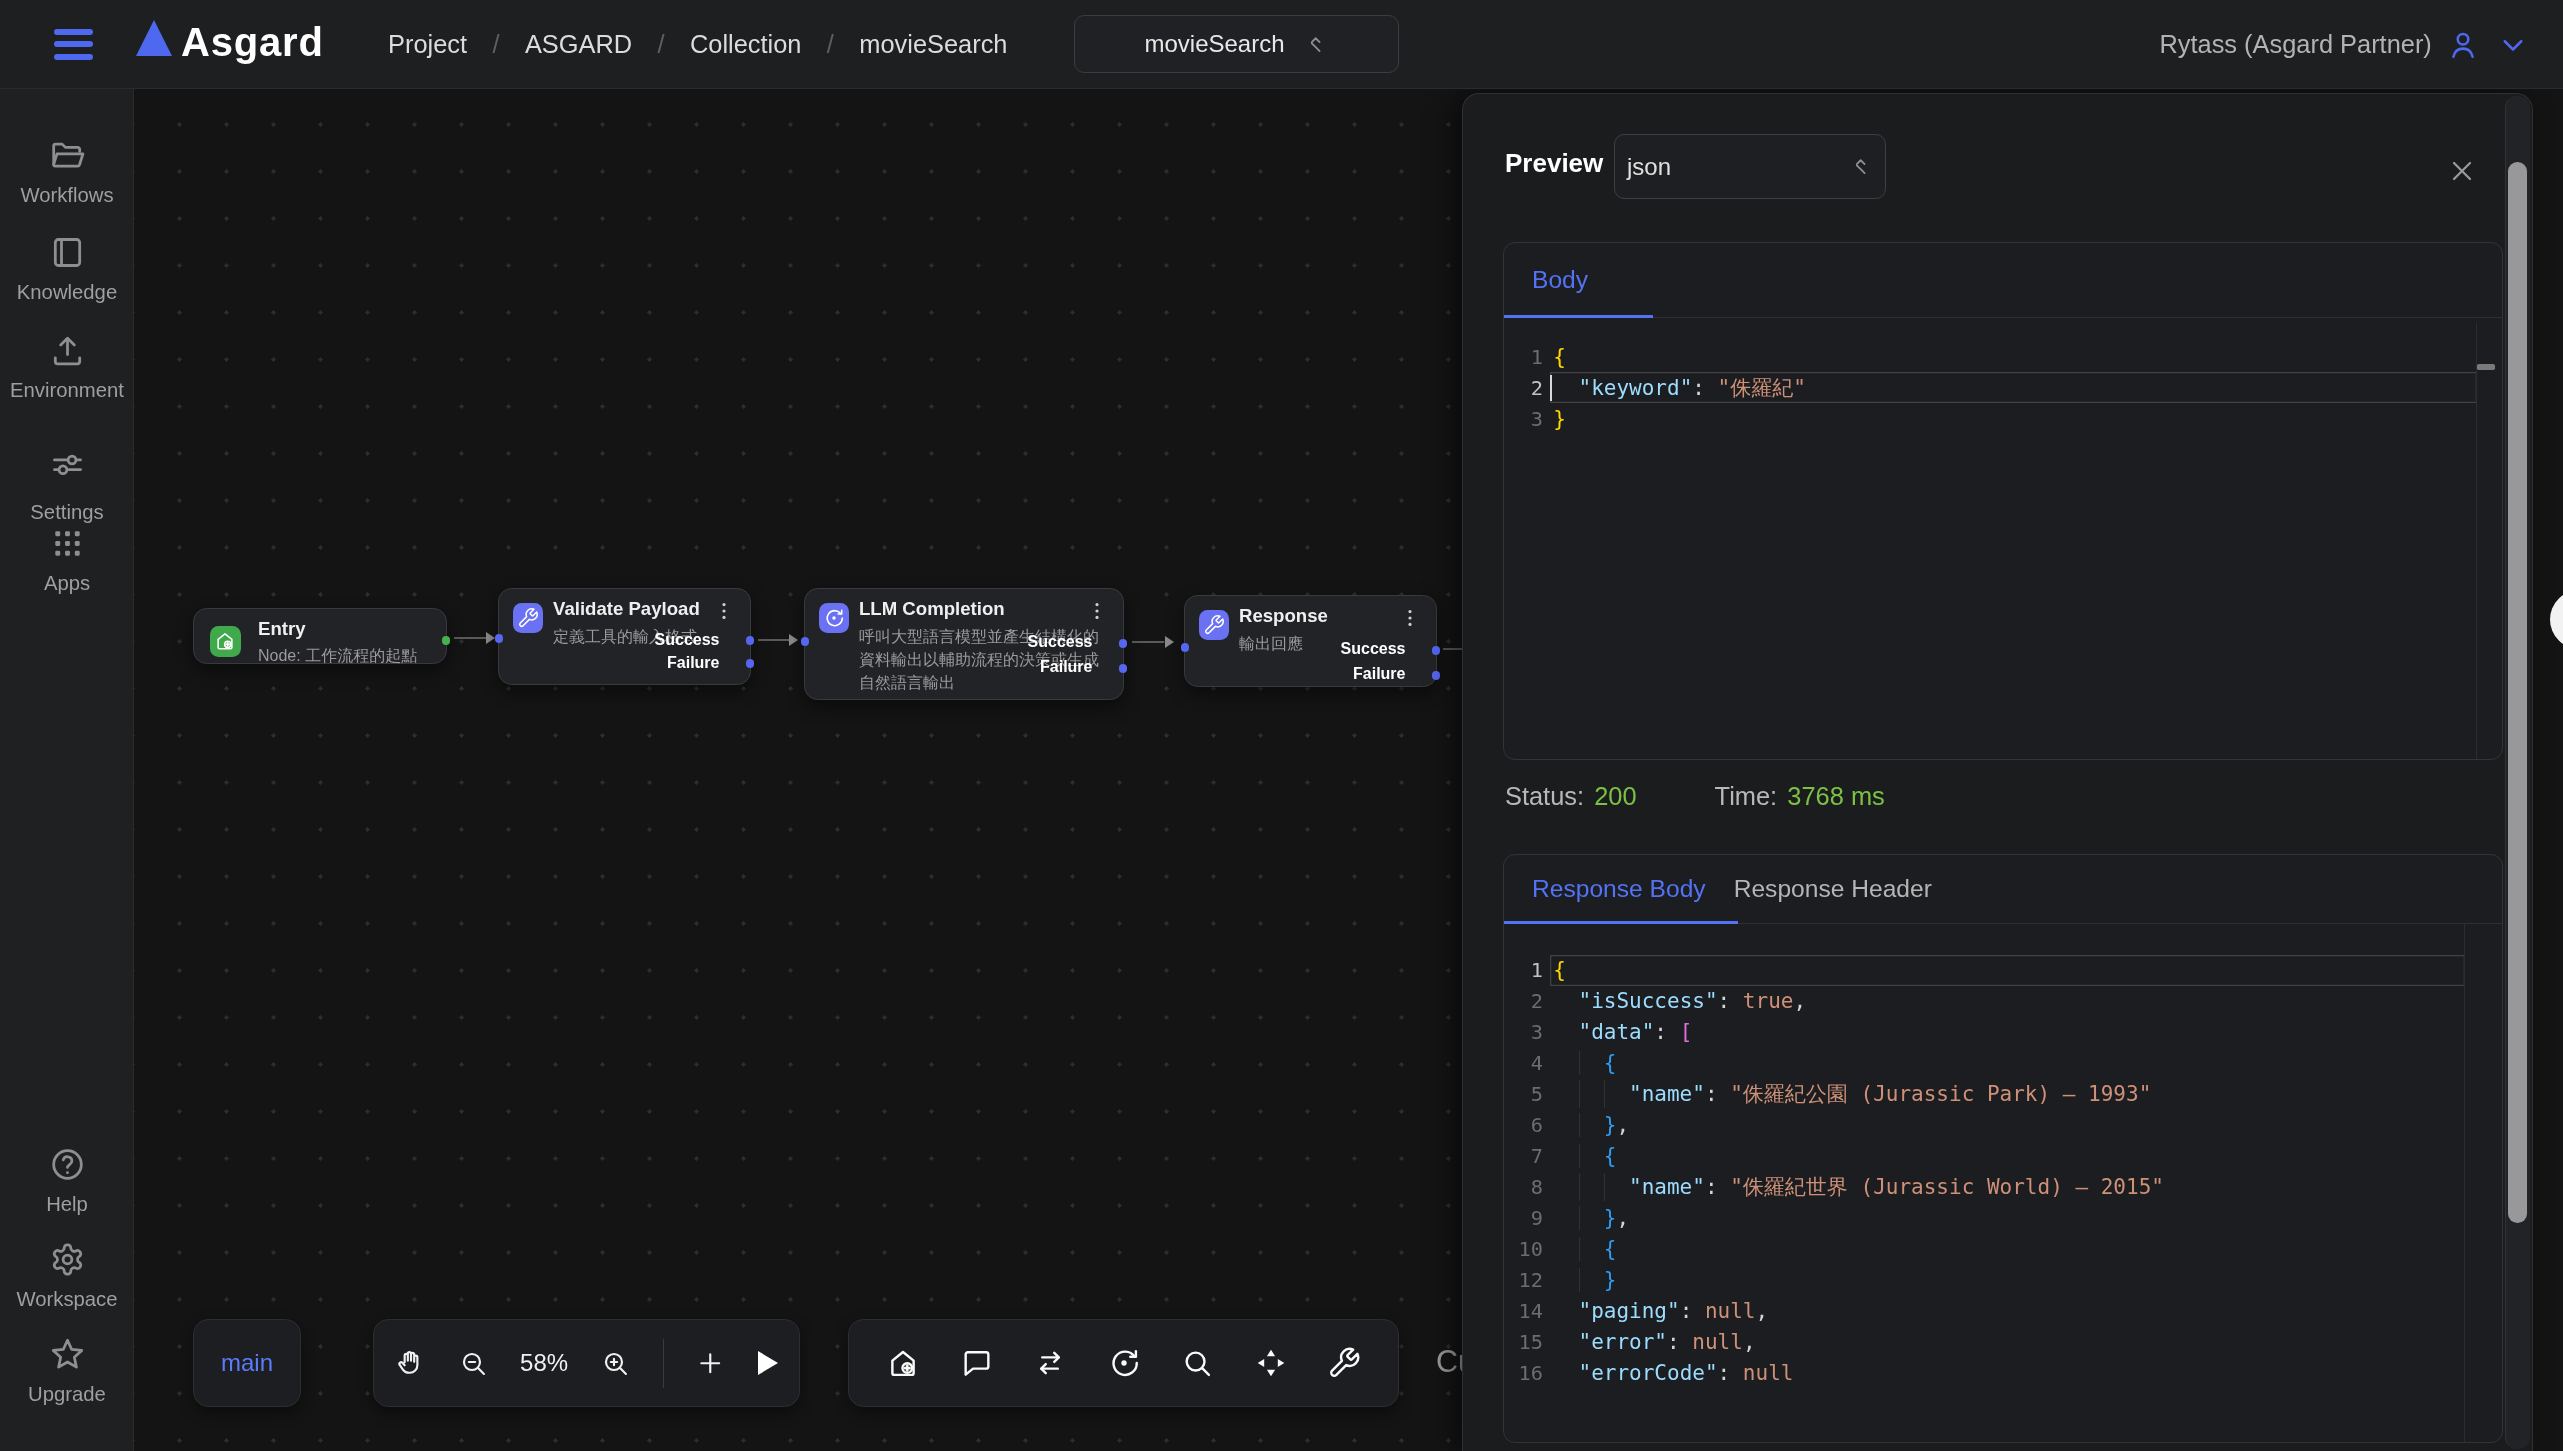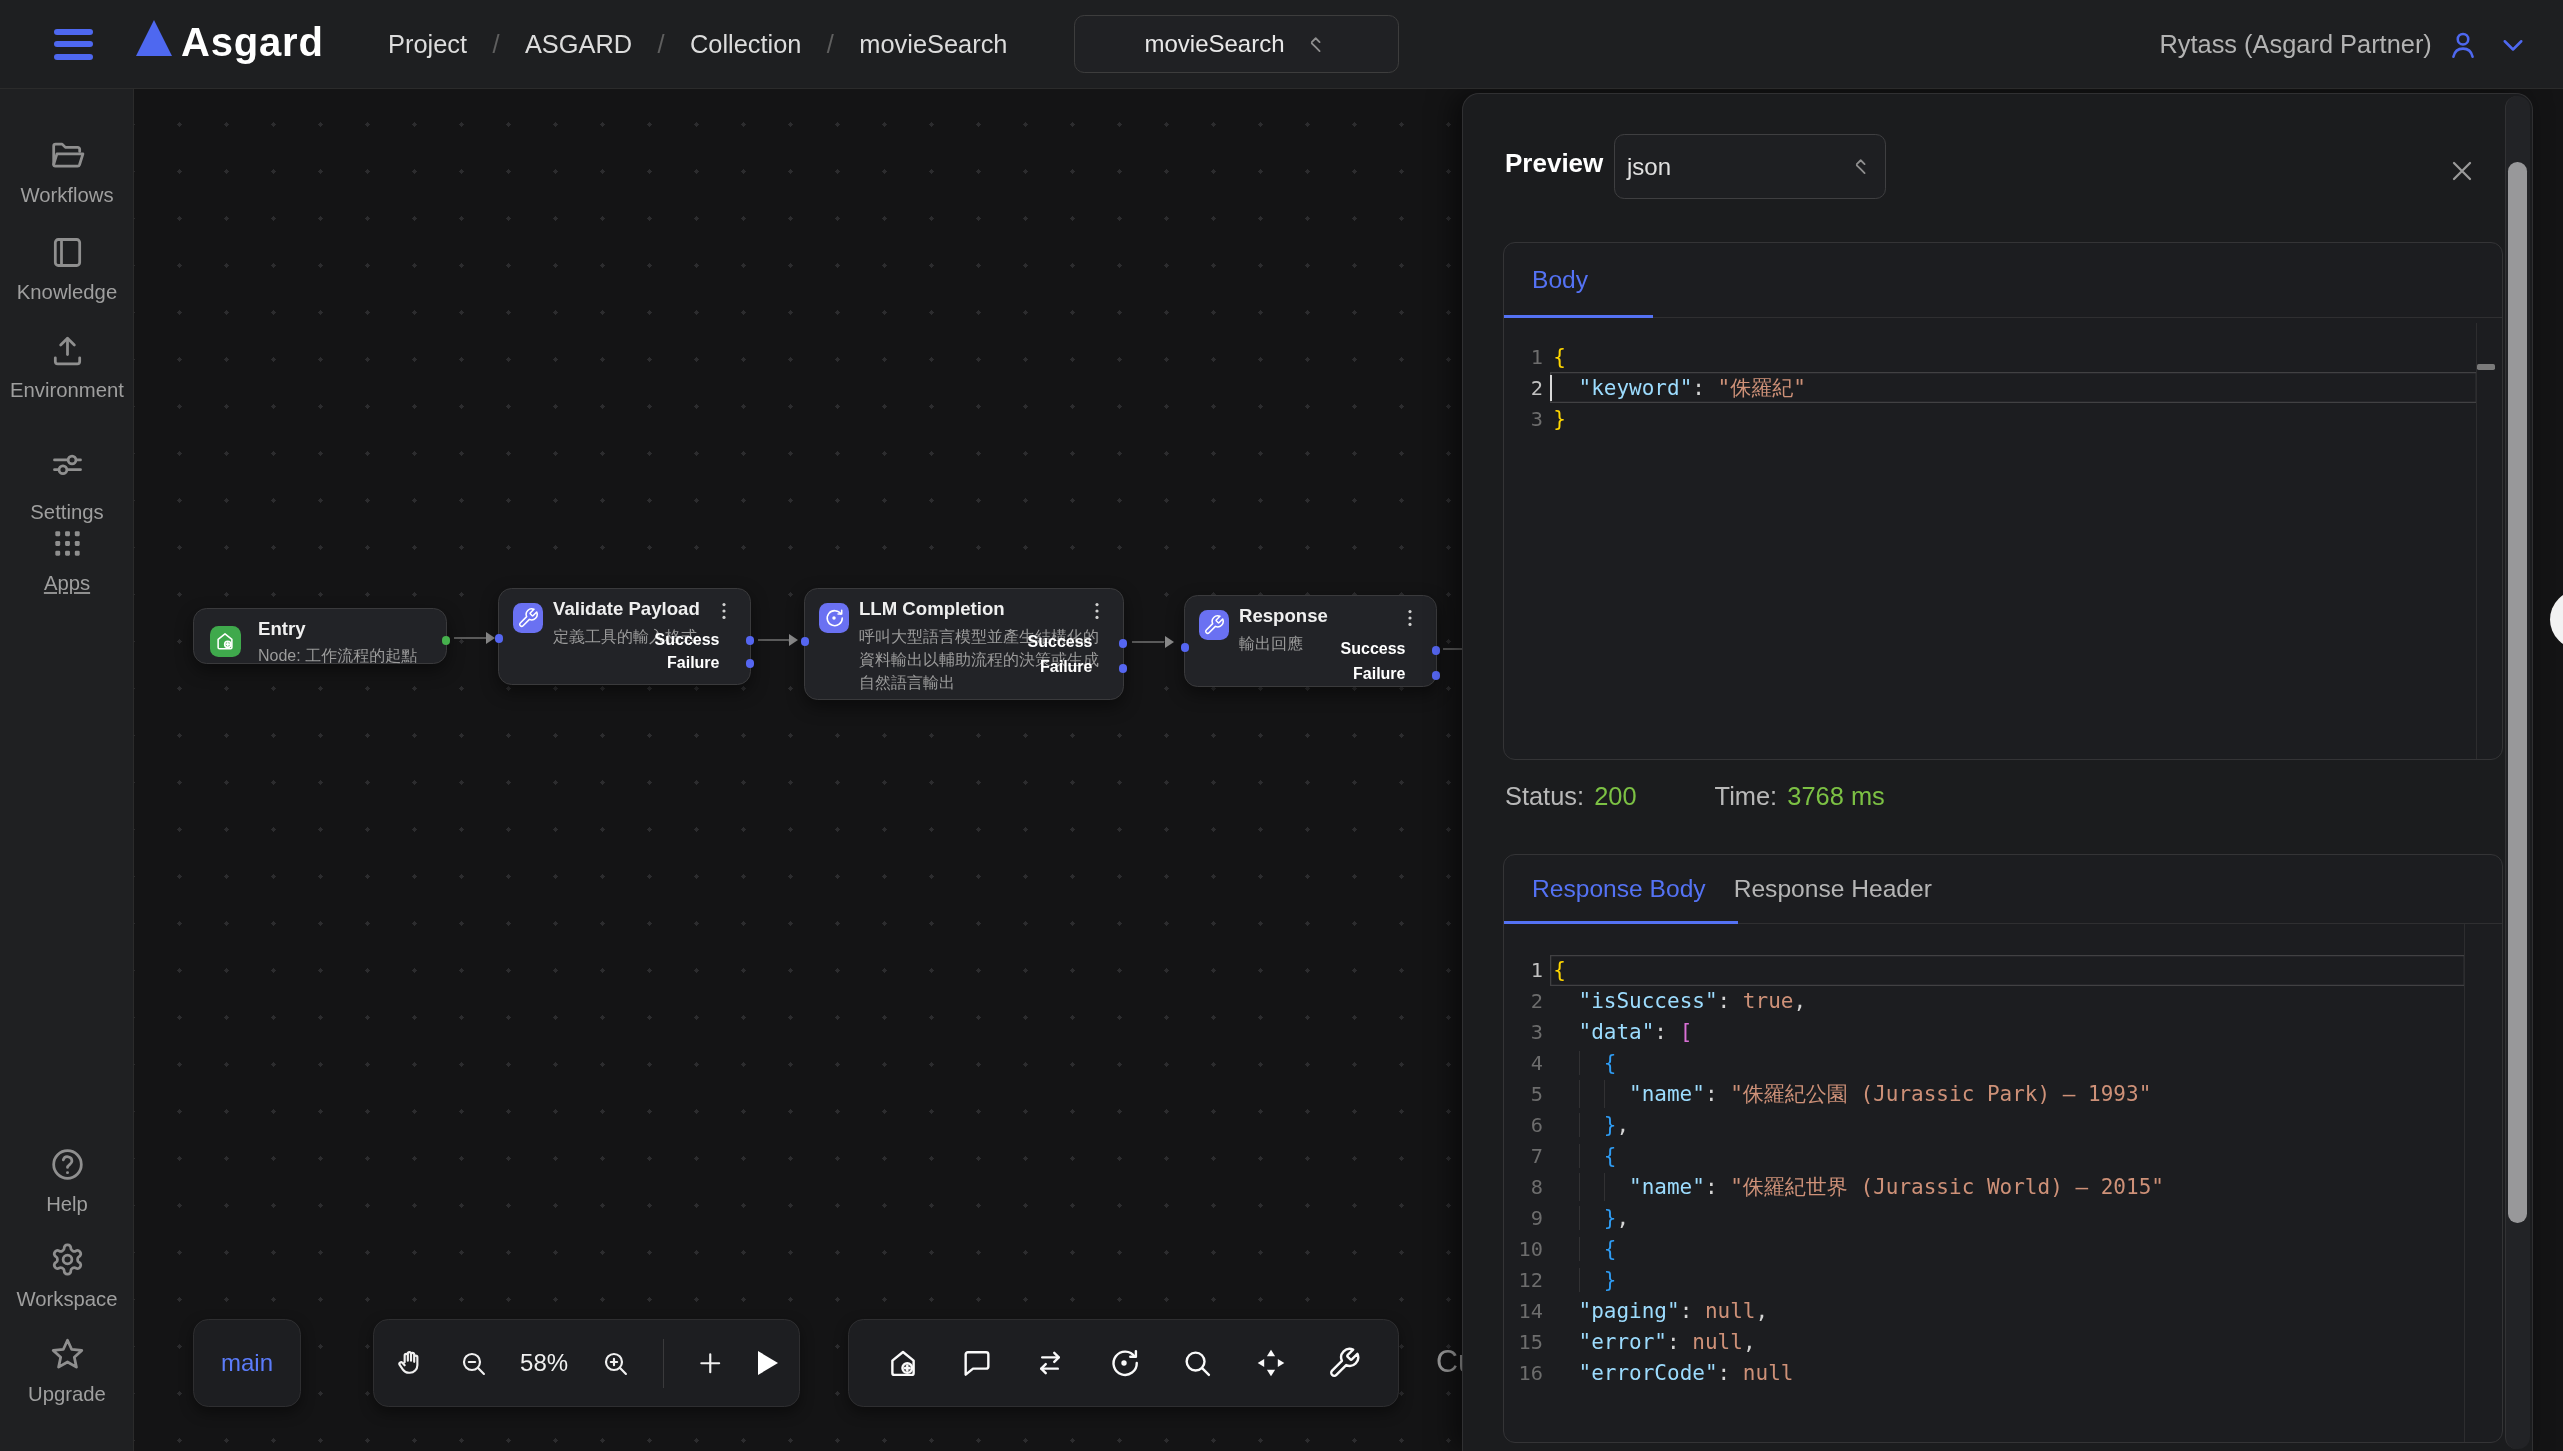--- a/index.html
+++ b/index.html
@@ -25,21 +25,21 @@
   .accent-stroke { color:var(--accent); }
 
   
   #sidebar { position:absolute; left:0; top:89px; width:134px; height:1362px; background:#1f2022; border-right:0.8px solid #2b2b2b; z-index:150; }
   .side-item { position:absolute; left:0; width:134px; display:flex; flex-direction:column; align-items:center; gap:8.5px; cursor:pointer; color:#8f8f8f; }
   .side-item .lbl { font-size:20.3px; color:#9f9f9f; }
   #side-top .side-item:nth-child(1){ top:47px; }
   #side-top .side-item:nth-child(2){ top:144px; }
   #side-top .side-item:nth-child(3){ top:242px; }
   #side-top .side-item:nth-child(4){ top:356px;gap:17px; }
-  #side-top .side-item:nth-child(5){ top:435px;text-decoration:underline; }
+  #side-top .side-item:nth-child(5){ top:435px; }
   #side-bot .side-item:nth-child(1){ top:1056px; }
   #side-bot .side-item:nth-child(2){ top:1151px; }
   #side-bot .side-item:nth-child(3){ top:1246px; }
 
   
   #canvas { position:absolute; left:134px; top:89px; width:2429px; height:1362px; background:#141415;
     background-image:radial-gradient(circle,#2c2c2e 2px,transparent 2.1px); background-size:47px 47px; background-position:22px 12px; }
 
   .node { position:absolute; background:#222327; border:0.8px solid #3a3a3c; border-radius:13.6px; box-shadow:0 6.8px 17px rgba(0,0,0,.45); }
   .node-icon { position:absolute; width:30.5px; height:30.5px; border-radius:8.5px; display:flex; align-items:center; justify-content:center; color:#fff; }

